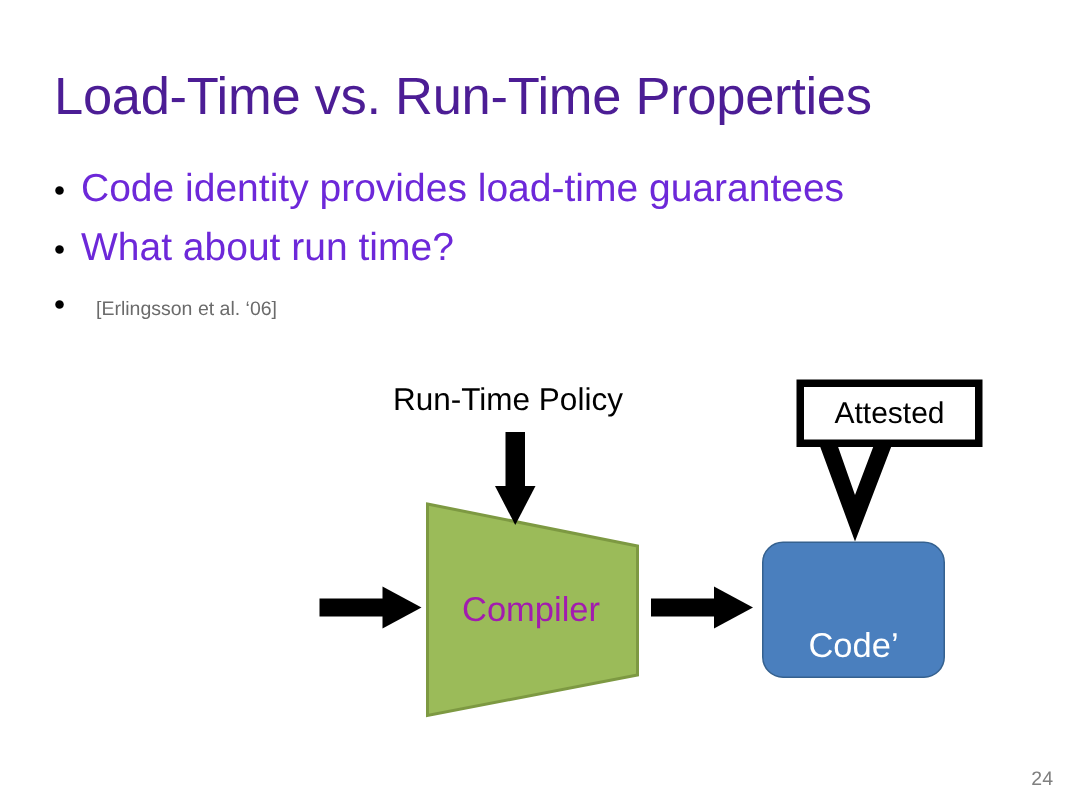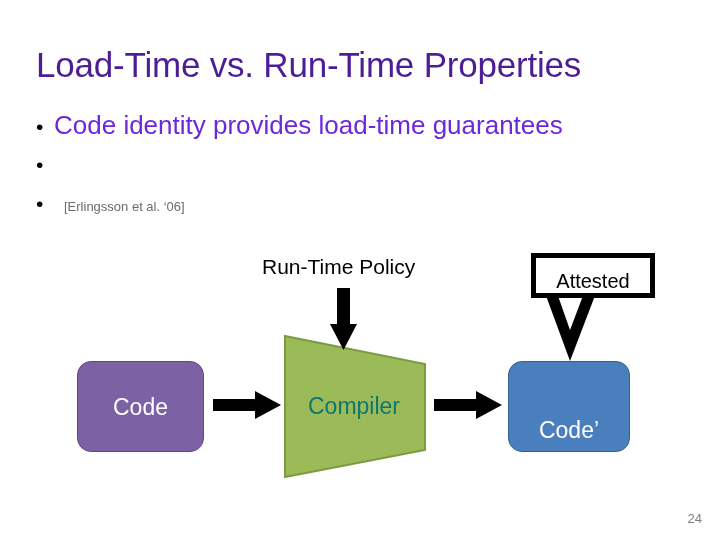--- a/index.html
+++ b/index.html
@@ -153,39 +153,39 @@
   }
   .compiler-label {
     position: absolute;
     left: 0;
     top: 0;
     width: 152px;
     height: 152px;
     display: flex;
     align-items: center;
     justify-content: center;
-    color: #0f766e;
+    color: #a21caf;
     font-size: 23px;
     line-height: 26px;
     padding-right: 4px;
     box-sizing: border-box;
   }
 
   
   .callout-box {
     position: absolute;
     left: 531px;
     top: 253px;
     width: 124px;
     height: 45px;
     background: #ffffff;
     border: 5px solid #000000;
     box-sizing: border-box;
     display: flex;
-    align-items: flex-end;
+    align-items: center;
     justify-content: center;
   }
   .callout-box .label {
     color: #000000;
     font-size: 20px;
     line-height: 24px;
     white-space: nowrap;
   }
 
   
@@ -206,20 +206,21 @@
 
   <div class="bullets">
 
     <div class="bullet-row">
       <span class="bullet-mark">•</span>
       <span class="bullet-text">Code identity provides load-time guarantees</span>
     </div>
 
     <div class="bullet-row">
       <span class="bullet-mark">•</span>
+      <span class="bullet-text">What about run time?</span>
     </div>
 
     <div class="bullet-row">
       <span class="bullet-mark">•</span>
       <span class="citation">[Erlingsson et al. ‘06]</span>
     </div>
 
   </div>
 
   <div class="diagram">
@@ -244,23 +245,20 @@
       </g>
 
       <g>
         <polygon points="545,293 570,361 596,293 584,293 570,330 557,293" fill="#000000"></polygon>
       </g>
 
     </svg>
 
     <div class="node-label-text policy-caption">Run-Time Policy</div>
 
-    <div class="box-code">
-      <span class="label">Code</span>
-    </div>
 
     <div class="compiler-wrap">
       <span class="compiler-label">Compiler</span>
     </div>
 
     <div class="box-codeprime">
       <span class="label">Code’</span>
     </div>
 
     <div class="callout-box">

